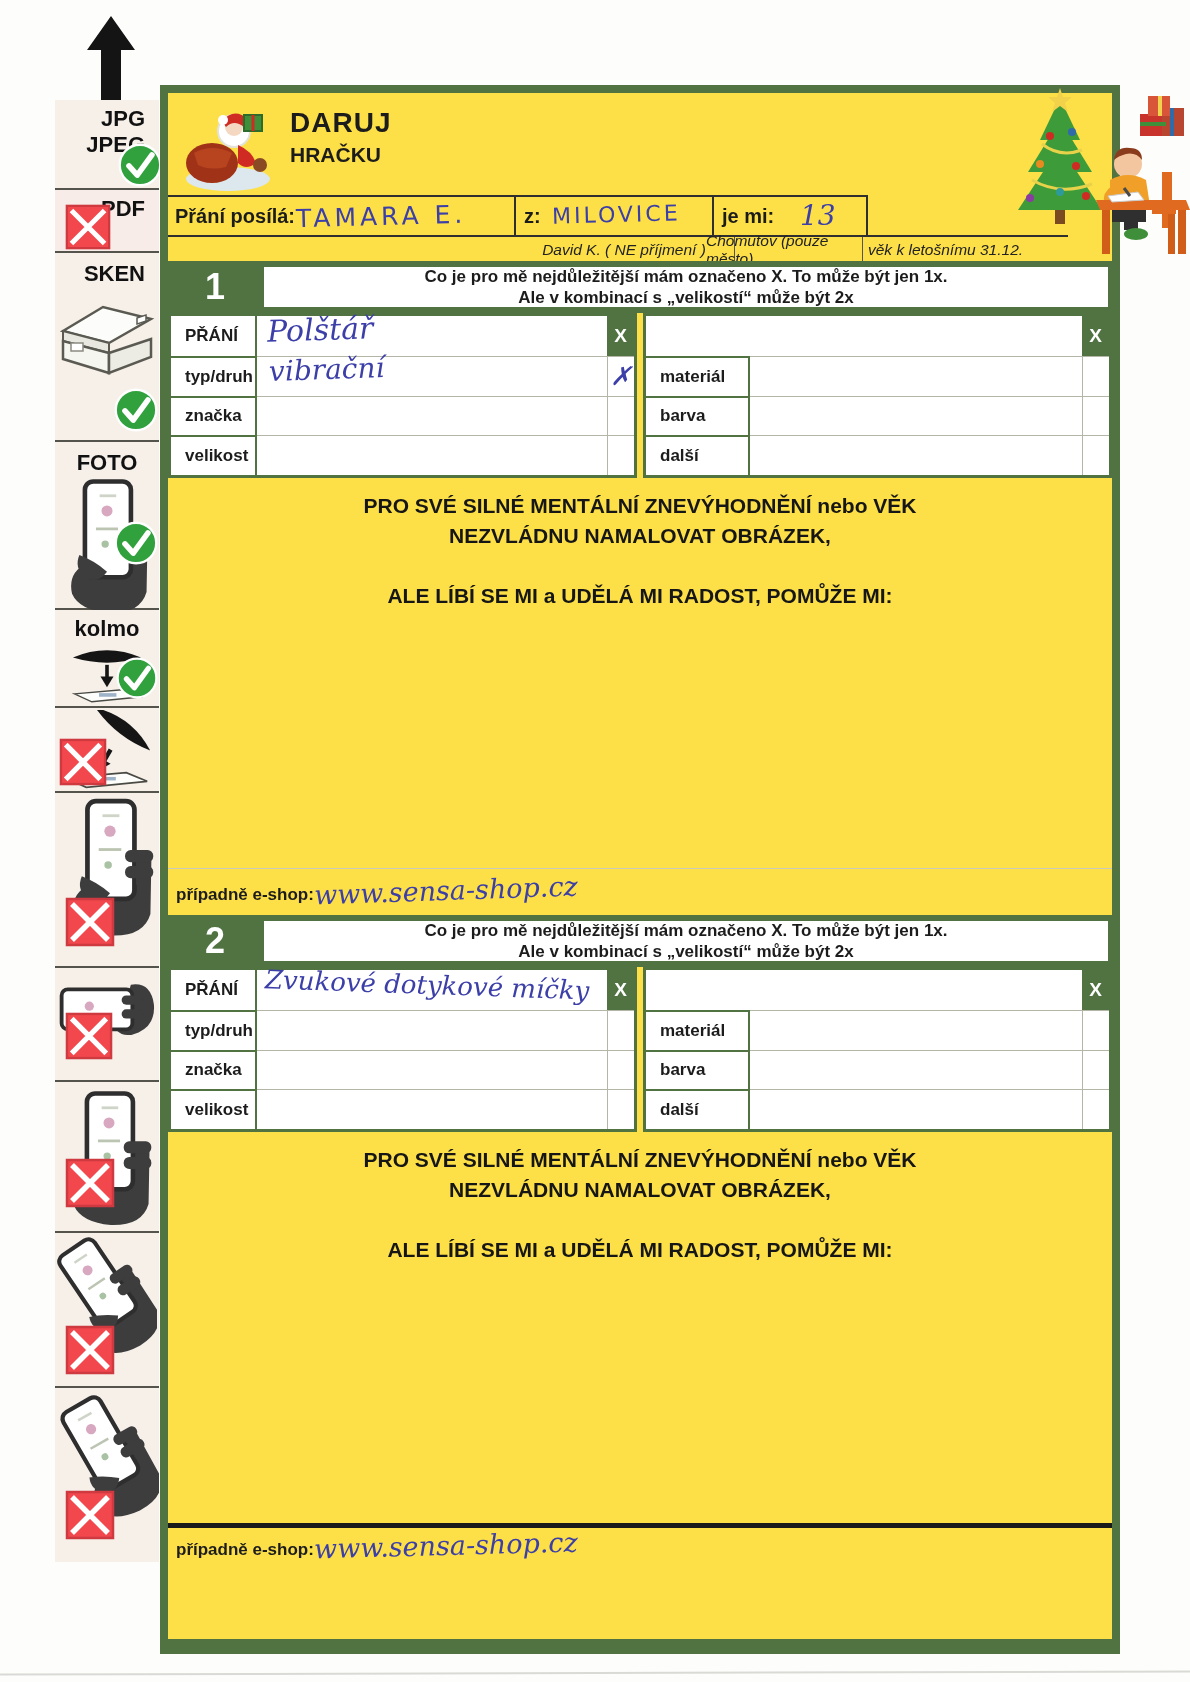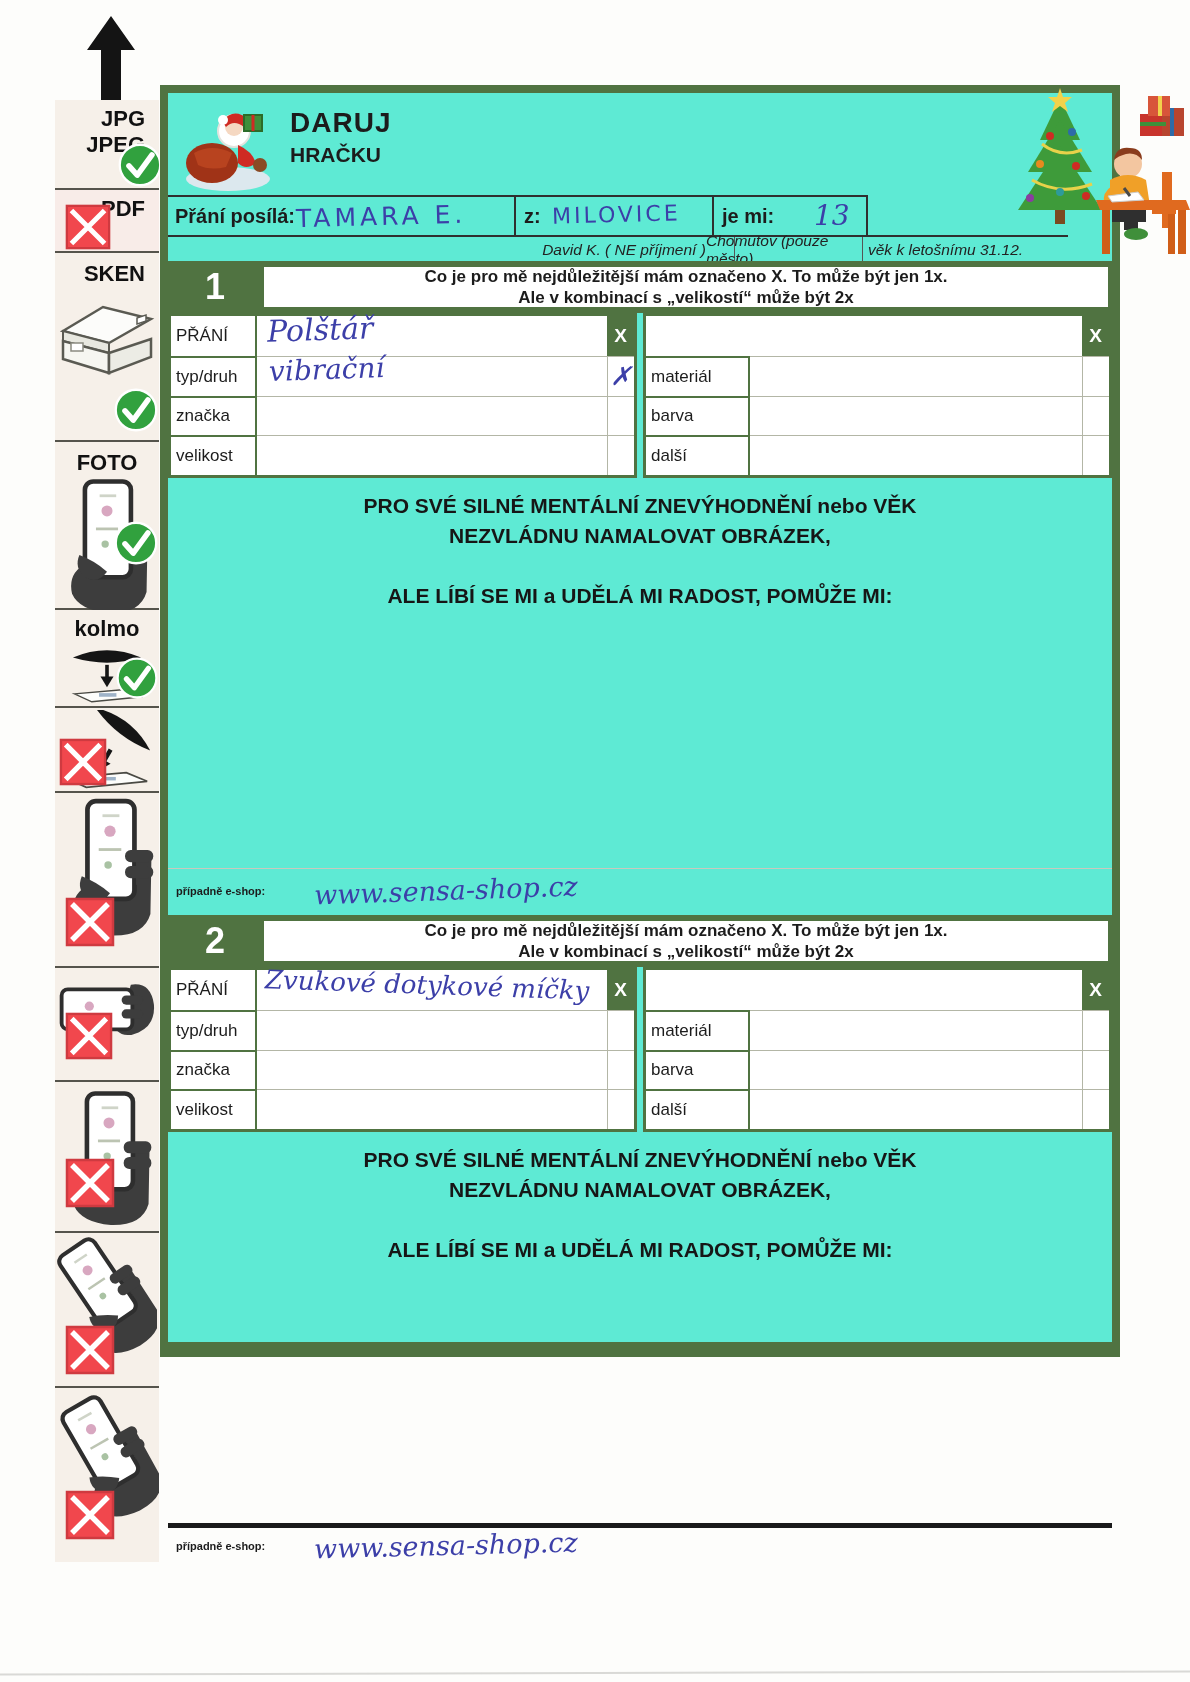--- a/index.html
+++ b/index.html
@@ -12,52 +12,52 @@
     --side-bg:#f6f0e9;
   }
   html,body{margin:0;padding:0;background:#fff;}
   #page{position:relative;width:1190px;height:1682px;background:var(--paper);
         font-family:"Liberation Sans",sans-serif;overflow:hidden;color:#1c1c1c;}
   .abs{position:absolute;}
   .side-cell{position:absolute;left:55px;width:104px;background:var(--side-bg);
              border-bottom:2px solid #55544c;box-sizing:border-box;}
   .side-label{font-weight:bold;font-size:22px;color:#111;text-align:right;padding-right:14px;}
   .side-label-c{font-weight:bold;font-size:22px;color:#111;text-align:center;}
-  .form{position:absolute;left:160px;top:85px;width:960px;height:1272px;background:#5eead4;
+  .form{position:absolute;left:160px;top:85px;width:960px;height:1569px;background:#fde047;
         border:8px solid var(--green);border-bottom-width:15px;box-sizing:border-box;}
   .hw{font-family:"DejaVu Serif",serif;font-style:italic;color:var(--ink);white-space:nowrap;}
   .hw-caps{font-family:"DejaVu Sans",sans-serif;color:var(--ink);letter-spacing:4px;
            font-size:25px;white-space:nowrap;transform:rotate(-1.5deg);}
   .blab{font-weight:bold;font-size:20px;}
   .row-line{border-top:2px solid #2f2f2f;}
   .ex-cell{font-style:italic;font-size:15.5px;color:#222;display:flex;align-items:center;}
   .sec-band{position:absolute;left:0;width:944px;background:var(--green);}
   .sec-num{position:absolute;left:0;top:0;width:94px;height:100%;display:flex;align-items:center;
            justify-content:center;color:#fff;font-weight:bold;font-size:36px;}
   .instr{position:absolute;left:96px;right:4px;top:6px;bottom:6px;background:#fff;
          display:flex;flex-direction:column;align-items:center;justify-content:center;
          font-weight:bold;font-size:17px;line-height:21px;text-align:center;}
   .tbl{position:absolute;display:grid;grid-template-rows:repeat(4,1fr);height:165px;
        border:3px solid var(--green);box-sizing:border-box;background:#fff;}
   .tbl-left{left:0;width:469px;grid-template-columns:86px 350px 27px;}
   .tbl-right{left:475px;width:469px;grid-template-columns:104px 332px 27px;}
   .c-lab{border-right:2px solid var(--green);border-top:2px solid var(--green);
-         font-weight:normal;font-size:17px;display:flex;align-items:center;padding-left:5px;box-sizing:border-box;}
+         font-weight:bold;font-size:17px;display:flex;align-items:center;padding-left:14px;box-sizing:border-box;}
   .c-lab.first{border-top:none;}
   .c-in{border-top:1px solid #b3b6a6;position:relative;}
   .c-in.first{border-top:none;}
   .c-x{border-top:1px solid #b3b6a6;border-left:1px solid #b3b6a6;position:relative;
        display:flex;align-items:center;justify-content:center;}
   .c-x-head{background:var(--green);color:#fff;font-weight:bold;font-size:19px;
             display:flex;align-items:center;justify-content:center;border:none;}
   .c-wide{grid-column:1/3;border:none;}
   .statement{position:absolute;left:0;width:944px;text-align:center;font-weight:bold;
              font-size:21px;line-height:30px;color:#161616;}
   .statement .gap{margin-top:30px;}
-  .eshop-lab{font-weight:bold;font-size:11px;}
+  .eshop-lab{font-weight:bold;font-size:17px;}
   .check-badge,.redx-badge{position:absolute;}
 </style>
 </head>
 <body>
 
 <svg width="0" height="0" style="position:absolute">
   <defs>
     <g id="sym-check">
       <circle cx="25" cy="25" r="22" fill="#31a13e" stroke="#ffffff" stroke-width="2.5"></circle>
       <path d="M13 26 L22 36 L38 14" fill="none" stroke="#fff" stroke-width="6" stroke-linecap="round" stroke-linejoin="round"></path>
@@ -245,21 +245,21 @@
       <div class="abs" style="left:0;top:0;width:348px;height:40px;border-right:2px solid #2f2f2f;box-sizing:border-box;">
         <span class="blab abs" style="left:7px;top:8px;">Přání posílá:</span>
         <span class="hw-caps abs" style="left:128px;top:5px;">TAMARA E.</span>
       </div>
       <div class="abs" style="left:348px;top:0;width:198px;height:40px;border-right:2px solid #2f2f2f;box-sizing:border-box;">
         <span class="blab abs" style="left:8px;top:8px;">z:</span>
         <span class="hw-caps abs" style="left:36px;top:5px;font-size:22px;letter-spacing:3px;">MILOVICE</span>
       </div>
       <div class="abs" style="left:546px;top:0;width:154px;height:40px;border-right:2px solid #2f2f2f;box-sizing:border-box;">
         <span class="blab abs" style="left:8px;top:8px;">je mi:</span>
-        <span class="hw abs" style="left:100px;top:2px;font-size:28px;">13</span>
+        <span class="hw abs" style="left:86px;top:2px;font-size:28px;">13</span>
       </div>
     </div>
 
     <div class="abs row-line" style="left:0;top:142px;width:900px;height:26px;">
       <div class="ex-cell abs" style="left:318px;top:0;width:220px;height:26px;justify-content:center;border-right:1px solid #555;padding-left:28px;">David K. ( NE příjmení )</div>
       <div class="ex-cell abs" style="left:538px;top:0;width:156px;height:26px;justify-content:center;border-right:1px solid #555;">Chomutov  (pouze město)</div>
       <div class="ex-cell abs" style="left:696px;top:0;width:204px;height:26px;padding-left:4px;">věk k letošnímu 31.12.</div>
     </div>
 
     <div class="sec-band" style="top:168px;height:52px;">

